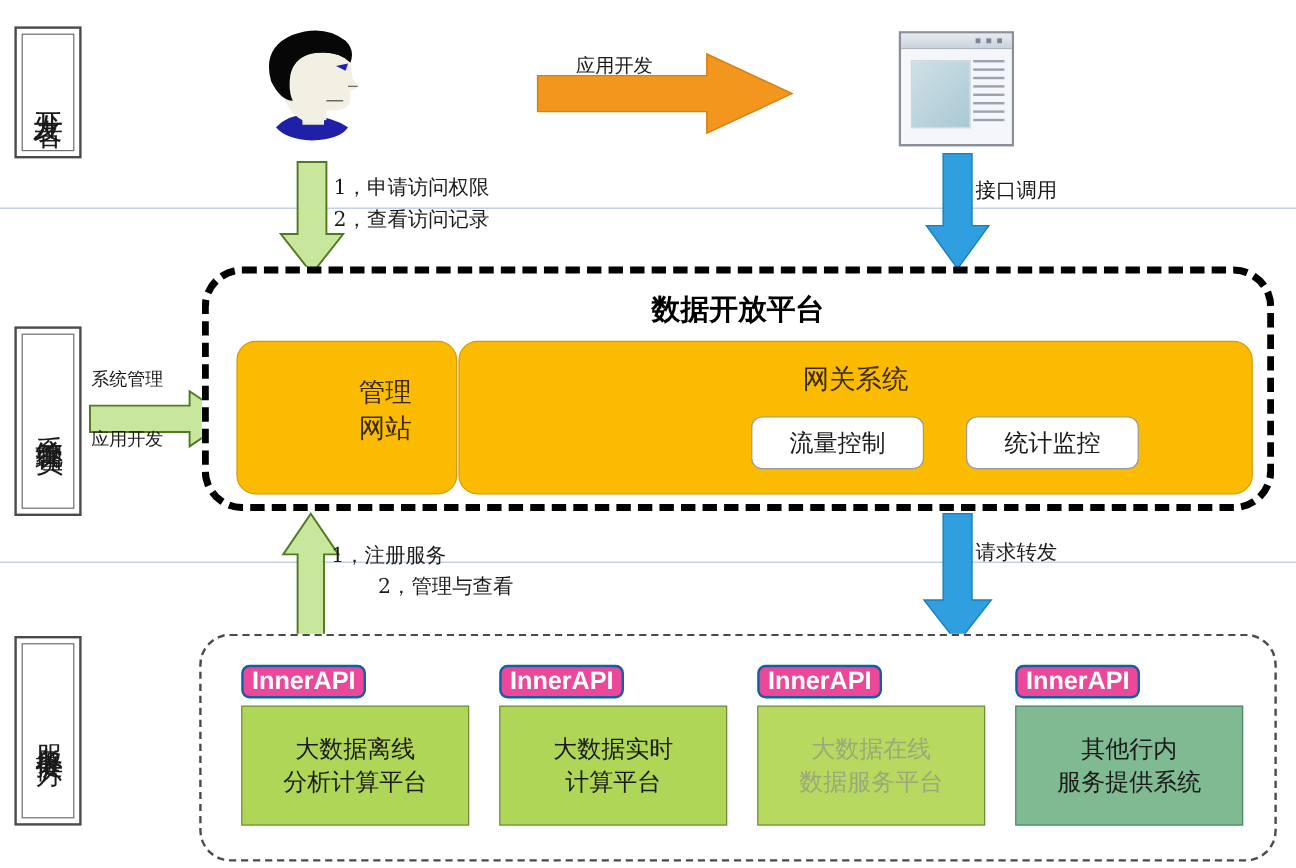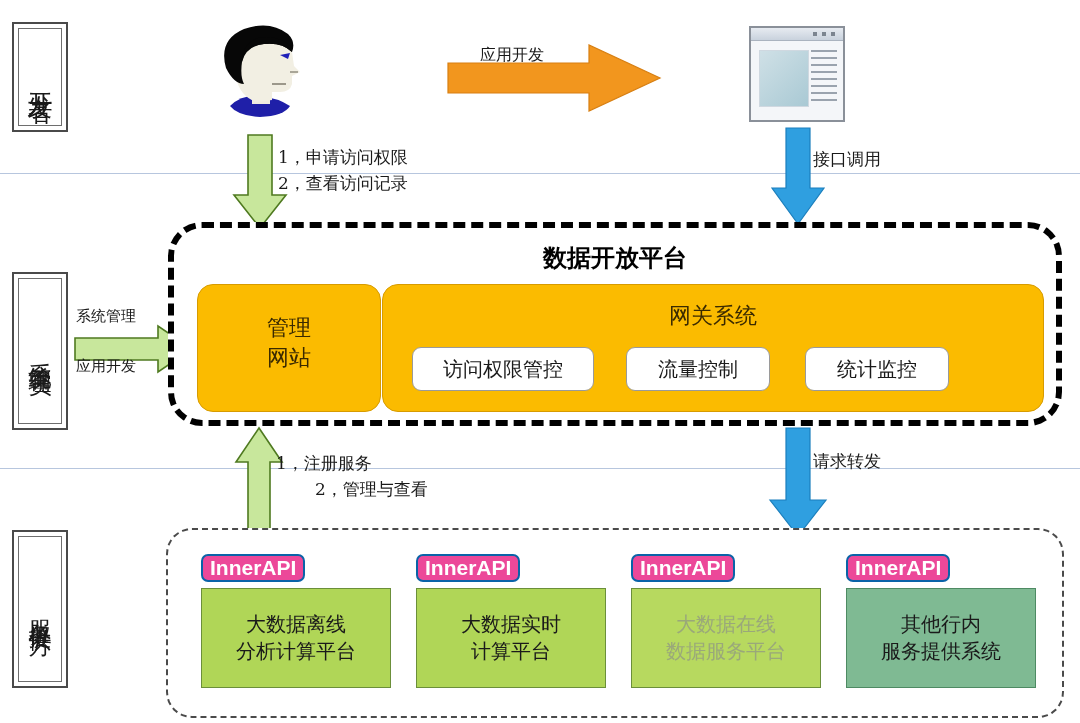--- a/index.html
+++ b/index.html
@@ -353,30 +353,29 @@
 
   <div class="lbl" style="left:276px; top:452px;">1，注册服务</div>
   <div class="lbl" style="left:276px; top:478px;margin-left:39px;">2，管理与查看</div>
 
   <div class="lbl" style="left:813px; top:450px;">请求转发</div>
 
   <div class="platform">
     <div class="platform-title">数据开放平台</div>
 
     <div class="panel" style="left:23px; top:56px; width:184px; height:128px;">
-      <div class="panel-title two-line" style="top:28px;">
+      <div class="panel-title two-line" style="top:28px;margin-left:32px;">
         <div>管理</div>
         <div>网站</div>
       </div>
     </div>
 
     <div class="panel" style="left:208px; top:56px; width:662px; height:128px;">
       <div class="panel-title" style="top:16px;">网关系统</div>
 
-      <div class="chip" style="left:29px; top:62px; width:182px; height:44px;">访问权限管控</div>
       <div class="chip" style="left:243px; top:62px; width:144px; height:44px;">流量控制</div>
       <div class="chip" style="left:422px; top:62px; width:144px; height:44px;">统计监控</div>
     </div>
   </div>
 
   <div class="providers">
 
     <div class="api-tag" style="left:33px;">InnerAPI</div>
     <div class="svc" style="left:33px; background:#b0d657;">
       <span>

